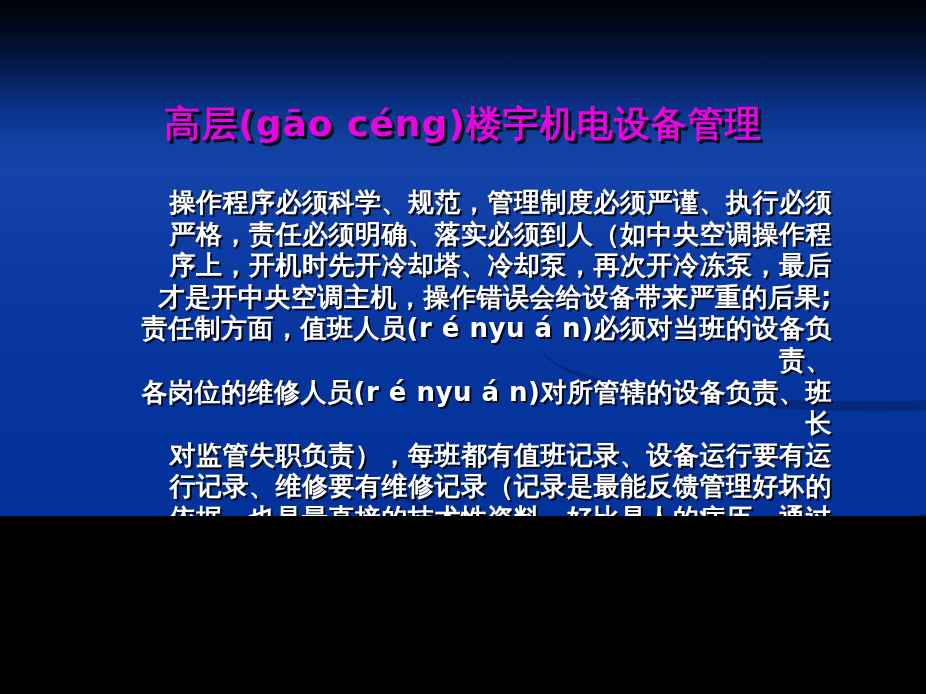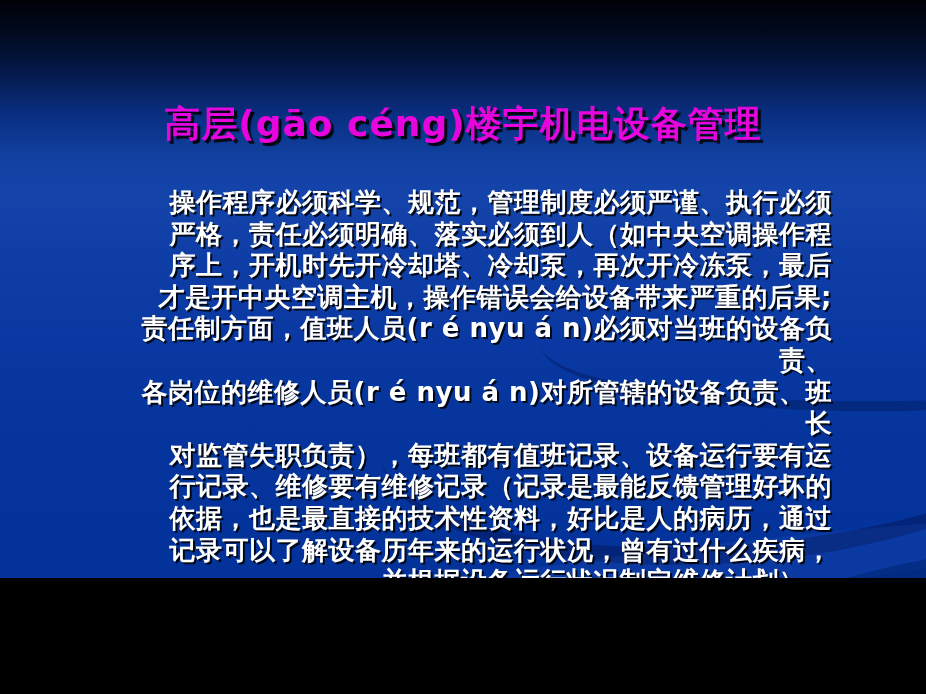--- a/index.html
+++ b/index.html
@@ -4,21 +4,21 @@
 <style>
   html, body {
     margin: 0;
     padding: 0;
     background: #000;
     font-family: "DejaVu Sans", sans-serif;
   }
   .slide {
     position: relative;
     width: 926px;
-    height: 578px;
+    height: 516px;
     overflow: hidden;
     background: linear-gradient(180deg,
       #000207 0%,
       #010a20 6%,
       #041b4e 13%,
       #0a2f82 20%,
       #10409f 27%,
       #1444aa 33%,
       #0f3da6 45%,
       #0a38a2 60%,

